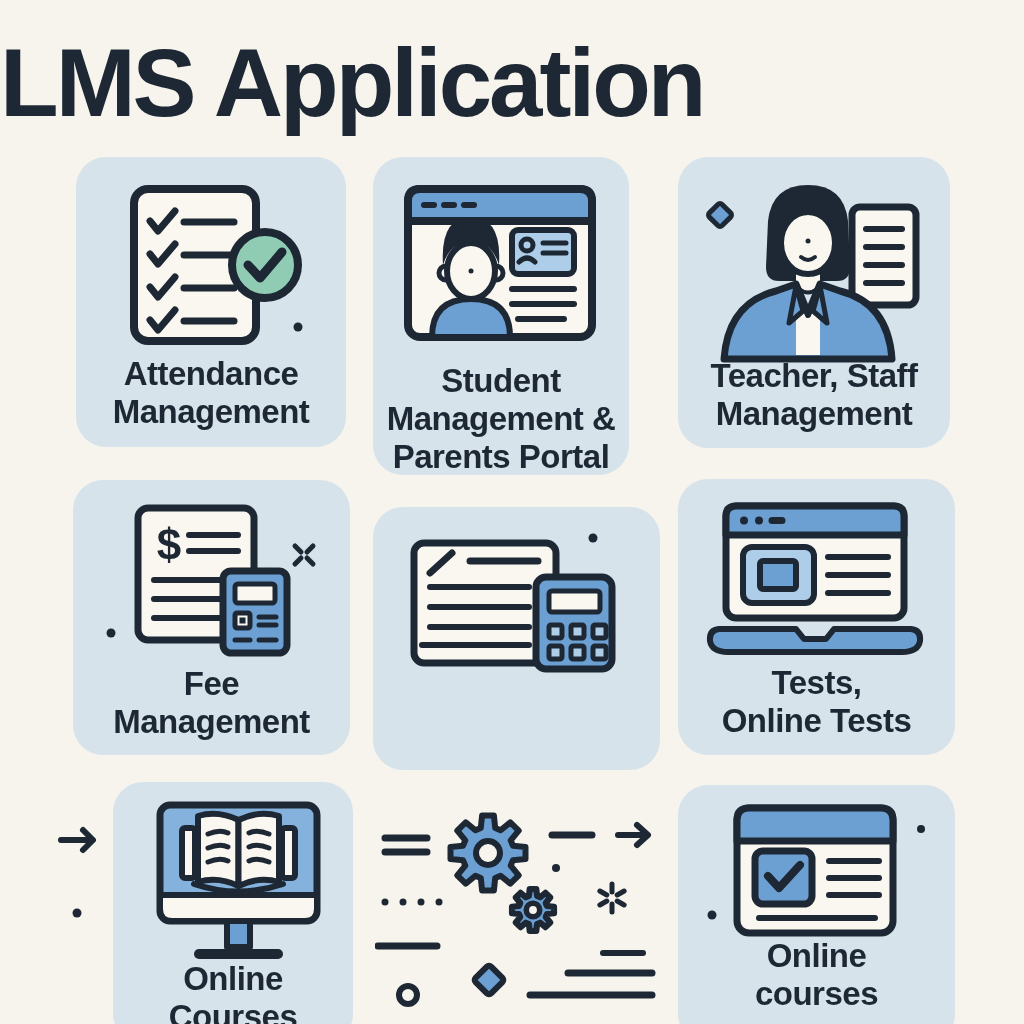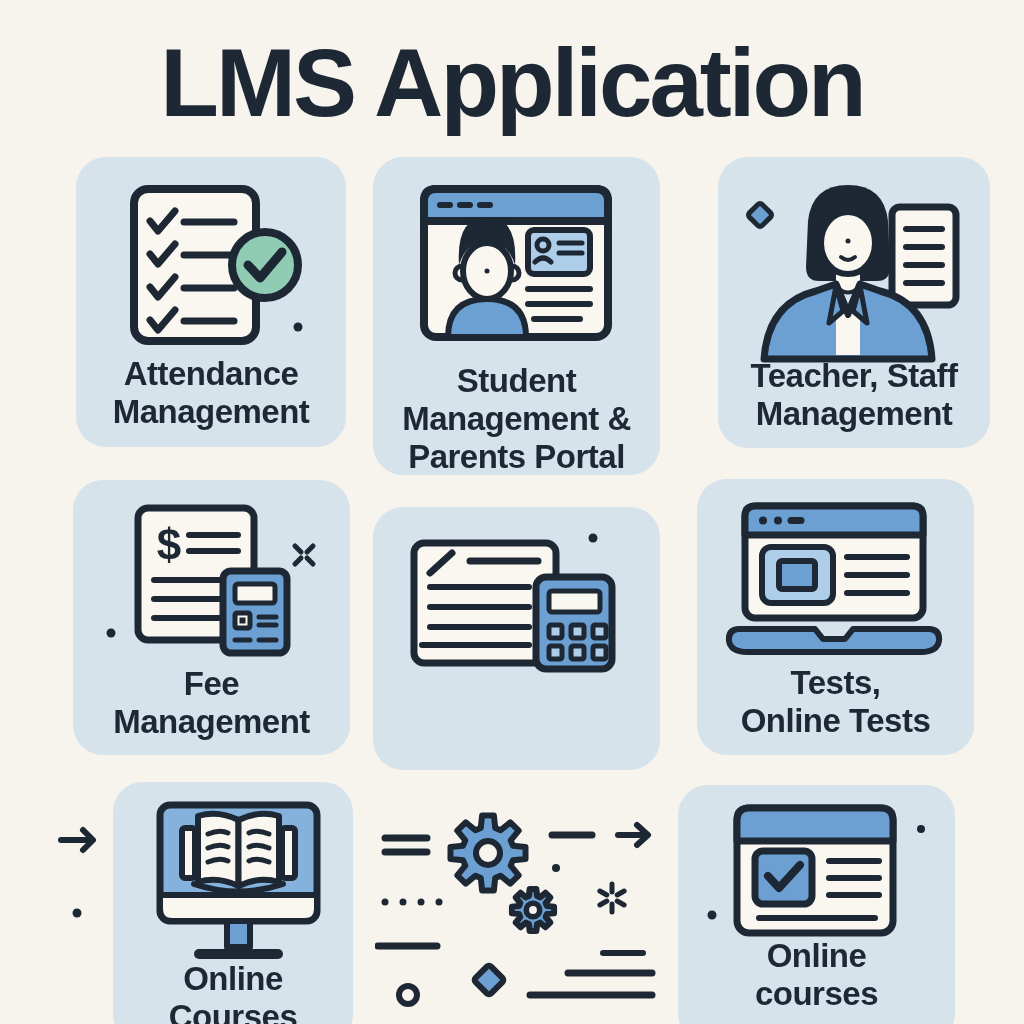--- a/index.html
+++ b/index.html
@@ -3,29 +3,29 @@
 <meta charset="utf-8">
 <style>
   :root{
     --background:#f7f4ee; --card:#d7e3ea; --ink:#1d2834;
     --blue:#6ca0d3; --blue-light:#aecde9; --blue-screen:#84b2dd;
     --paper:#faf7f1; --green:#90ccb4;
   }
   *{margin:0;padding:0;box-sizing:border-box}
   body{font-family:"Liberation Sans",sans-serif;background:#fff}
   .page{position:relative;width:1024px;height:1024px;background:var(--background);overflow:hidden}
-  .title{position:absolute;top:28px;left:0;width:100%;text-align:center;
+  .title{position:absolute;top:28px;left:0;width:100%;
          font-size:96px;font-weight:bold;letter-spacing:-3px;color:var(--ink)}
   .card{position:absolute;background:var(--card);border-radius:30px}
   .c1{left:76px;top:157px;width:270px;height:290px}
-  .c2{left:373px;top:157px;width:287px;height:318px}
-  .c3{left:718px;top:157px;width:272px;height:291px}
+  .c2{left:373px;top:157px;width:256px;height:318px}
+  .c3{left:678px;top:157px;width:272px;height:291px}
   .c4{left:73px;top:480px;width:277px;height:275px}
   .c5{left:373px;top:507px;width:287px;height:263px}
-  .c6{left:697px;top:479px;width:277px;height:276px}
+  .c6{left:678px;top:479px;width:277px;height:276px}
   .c7{left:113px;top:782px;width:240px;height:262px}
   .c9{left:678px;top:785px;width:277px;height:259px}
   .icon{position:absolute;left:50%;transform:translateX(-50%)}
   .c1 .icon{top:24px}.c2 .icon{top:28px}.c3 .icon{top:22px}.c4 .icon{top:22px}
   .c5 .icon{top:20px}.c6 .icon{top:20px}.c7 .icon{top:14px}.c9 .icon{top:18px}
   .label{position:absolute;left:4px;right:4px;text-align:center;color:var(--ink);
          font-size:33px;font-weight:bold;line-height:38px;white-space:pre-line;letter-spacing:-0.5px}
   .c1 .label{top:198px}.c2 .label{top:205px}.c3 .label{top:200px}
   .c4 .label{top:185px}.c5 .label{top:179px}.c6 .label{top:185px}
   .c7 .label{top:178px}.c9 .label{top:152px}

